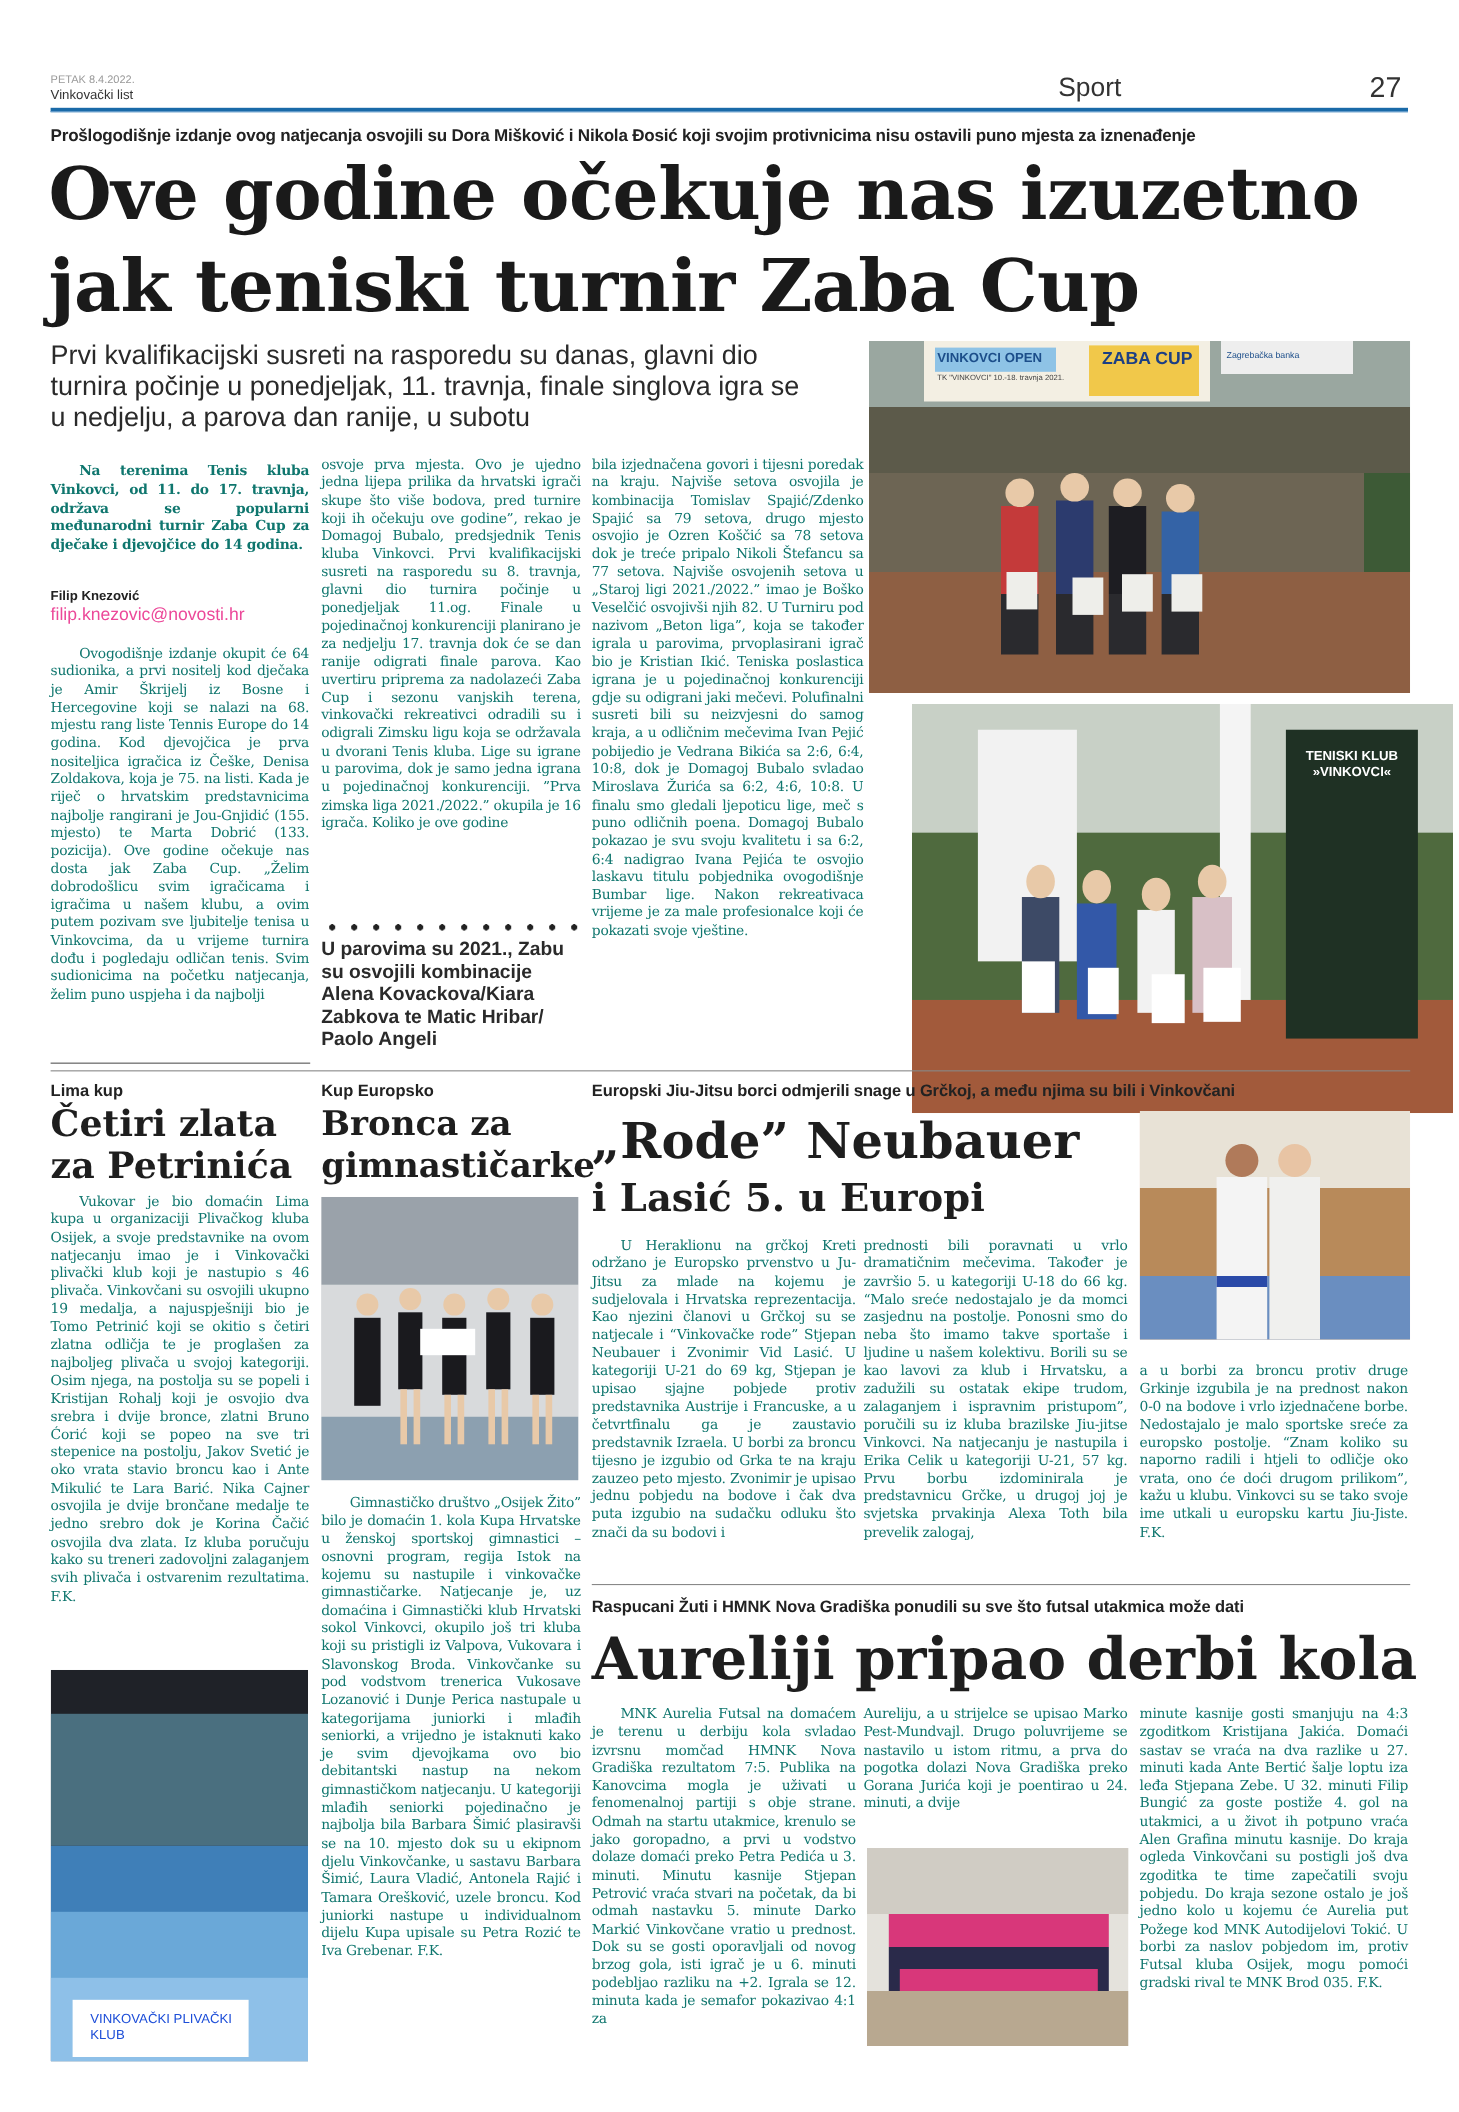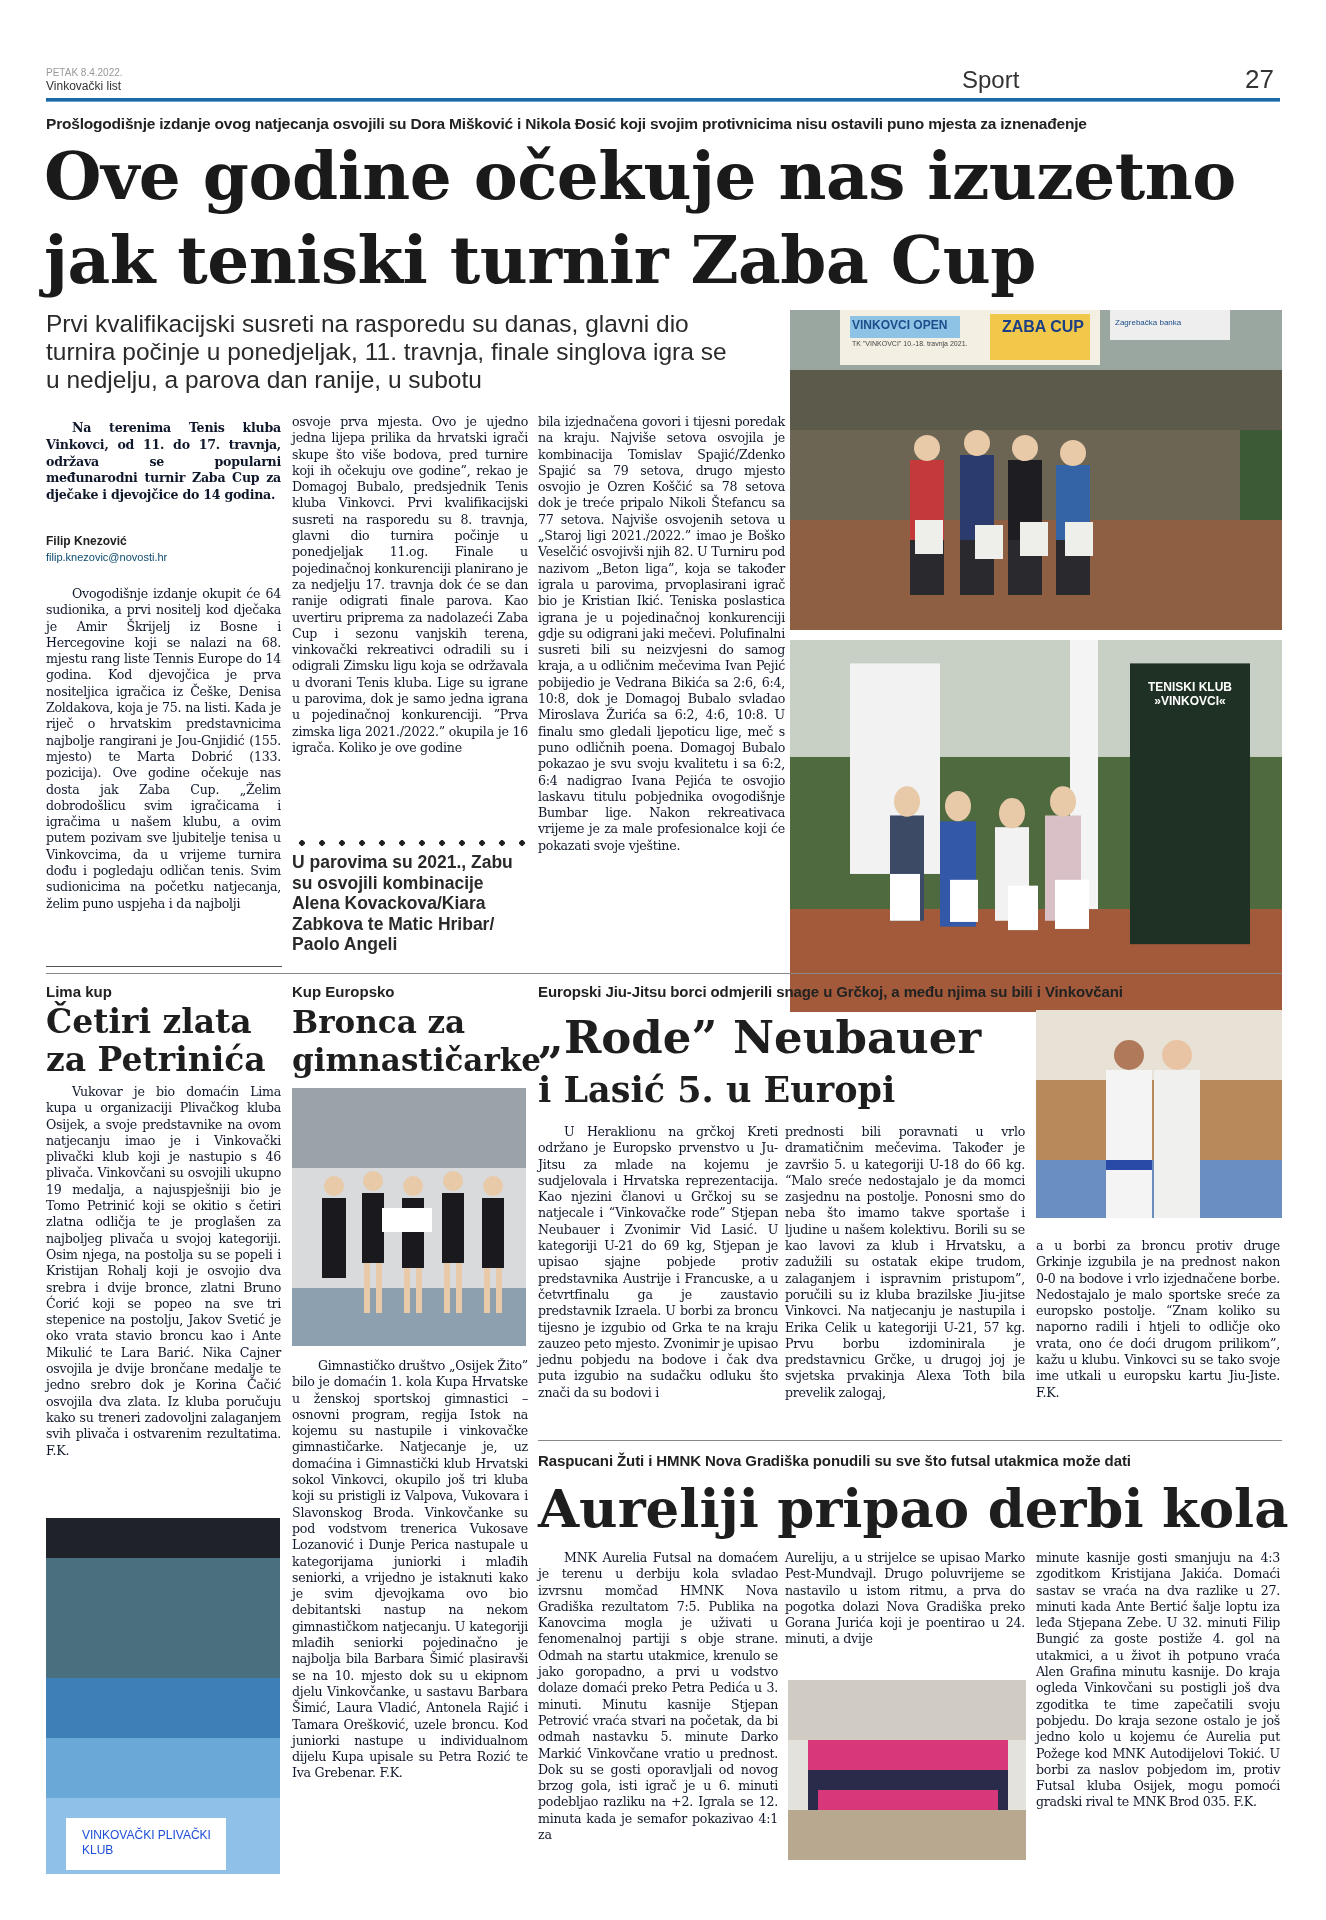--- a/index.html
+++ b/index.html
@@ -1,20 +1,20 @@
 <!DOCTYPE html>
 <html><head>
 <meta charset="utf-8">
 <style>
 *{box-sizing:border-box;margin:0;padding:0}
 body{width:1326px;height:1920px;background:#fff;color:#222;font-family:"DejaVu Serif",serif;position:relative;overflow:hidden}
 .abs{position:absolute}
 .sans{font-family:"Liberation Sans",sans-serif}
 .serif{font-family:"DejaVu Serif",serif}
-.body-text{font-family:"DejaVu Serif",serif;font-size:12.6px;line-height:16.3px;text-align:justify;color:#0f172a;hyphens:auto;letter-spacing:-0.25px}
+.body-text{font-family:"DejaVu Serif",serif;font-size:12.6px;line-height:16.3px;text-align:justify;color:#0f766e;hyphens:auto;letter-spacing:-0.25px}
 .body-text p{text-indent:26px}
 .kicker{font-family:"Liberation Sans",sans-serif;font-weight:bold;font-size:15.5px;color:#222;white-space:nowrap}
 .hline{position:absolute;height:2px;background:#555}
 .photo{position:absolute;overflow:hidden}
 .photo svg{width:100%;height:100%;display:block}
 </style>
 </head>
 <body>
 
 <div class="abs sans" style="left:46px;top:67px;font-size:10px;color:#999;">PETAK 8.4.2022.</div>
@@ -23,21 +23,21 @@
 <div class="abs sans" style="left:1245px;top:64px;font-size:26px;color:#333;">27</div>
 <div class="abs" style="left:46px;top:98px;width:1234px;height:4px;background:#1a6aa8;border-bottom:1px solid #6aa0cc"></div>
 
 <div class="abs kicker" style="left:46px;top:115px;font-size:15.5px;letter-spacing:-0.2px">Prošlogodišnje izdanje ovog natjecanja osvojili su Dora Mišković i Nikola Đosić koji svojim protivnicima nisu ostavili puno mjesta za iznenađenje</div>
 <div class="abs serif" style="left:44px;top:138px;font-size:66px;font-weight:bold;line-height:76px;color:#1a1a1a;letter-spacing:-0.5px;white-space:nowrap">Ove godine očekuje nas izuzetno</div>
 <div class="abs serif" style="left:44px;top:222px;font-size:66px;font-weight:bold;line-height:76px;color:#1a1a1a;letter-spacing:-0.5px;white-space:nowrap">jak teniski turnir Zaba Cup</div>
 <div class="abs sans" style="left:46px;top:310px;width:700px;font-size:24.5px;line-height:28px;color:#2a2a2a">Prvi kvalifikacijski susreti na rasporedu su danas, glavni dio turnira počinje u ponedjeljak, 11. travnja, finale singlova igra se u nedjelju, a parova dan ranije, u subotu</div>
 
 <div class="abs body-text" style="left:46px;top:420px;width:235px;font-weight:bold;text-indent:26px;line-height:16.8px">Na terenima Tenis kluba Vinkovci, od 11. do 17. travnja, održava se popularni međunarodni turnir Zaba Cup za dječake i djevojčice do 14 godina.</div>
 <div class="abs sans" style="left:46px;top:534px;font-size:12px;font-weight:bold">Filip Knezović</div>
-<div class="abs sans" style="left:46px;top:551px;font-size:11px;color:#0c4a6e">filip.knezovic@novosti.hr</div>
+<div class="abs sans" style="left:46px;top:551px;font-size:16px;color:#ec4899">filip.knezovic@novosti.hr</div>
 <div class="abs body-text" style="left:46px;top:586px;width:235px">
     <p>Ovogodišnje izdanje okupit će 64 sudionika, a prvi nositelj kod dječaka je Amir Škrijelj iz Bosne i Hercegovine koji se nalazi na 68. mjestu rang liste Tennis Europe do 14 godina. Kod djevojčica je prva nositeljica igračica iz Češke, Denisa Zoldakova, koja je 75. na listi. Kada je riječ o hrvatskim predstavnicima najbolje rangirani je Jou-Gnjidić (155. mjesto) te Marta Dobrić (133. pozicija). Ove godine očekuje nas dosta jak Zaba Cup. „Želim dobrodošlicu svim igračicama i igračima u našem klubu, a ovim putem pozivam sve ljubitelje tenisa u Vinkovcima, da u vrijeme turnira dođu i pogledaju odličan tenis. Svim sudionicima na početku natjecanja, želim puno uspjeha i da najbolji</p>
   </div>
 <div class="hline" style="left:46px;top:966px;width:236px;height:1px"></div>
 
 <div class="abs body-text" style="left:292px;top:414px;width:236px"><span>osvoje prva mjesta. Ovo je ujedno jedna lijepa prilika da hrvatski igrači skupe što više bodova, pred turnire koji ih očekuju ove godine”, rekao je Domagoj Bubalo, predsjednik Tenis kluba Vinkovci. Prvi kvalifikacijski susreti na rasporedu su 8. travnja, glavni dio turnira počinje u ponedjeljak 11.og. Finale u pojedinačnoj konkurenciji planirano je za nedjelju 17. travnja dok će se dan ranije odigrati finale parova. Kao uvertiru priprema za nadolazeći Zaba Cup i sezonu vanjskih terena, vinkovački rekreativci odradili su i odigrali Zimsku ligu koja se održavala u dvorani Tenis kluba. Lige su igrane u parovima, dok je samo jedna igrana u pojedinačnoj konkurenciji. ”Prva zimska liga 2021./2022.” okupila je 16 igrača. Koliko je ove godine</span></div>
 <div class="abs" style="left:292px;top:840px;width:236px;height:6px;background-image:radial-gradient(circle,#222 2.6px,transparent 3px);background-size:20px 6px"></div>
 <div class="abs sans" style="left:292px;top:852px;width:236px;font-size:17.5px;line-height:20.5px;font-weight:bold;color:#2a2a2a">U parovima su 2021., Zabu su osvojili kombinacije Alena Kovackova/Kiara Zabkova te Matic Hribar/ Paolo Angeli</div>
 
 <div class="abs body-text" style="left:538px;top:414px;width:247px"><span>bila izjednačena govori i tijesni poredak na kraju. Najviše setova osvojila je kombinacija Tomislav Spajić/Zdenko Spajić sa 79 setova, drugo mjesto osvojio je Ozren Koščić sa 78 setova dok je treće pripalo Nikoli Štefancu sa 77 setova. Najviše osvojenih setova u „Staroj ligi 2021./2022.” imao je Boško Veselčić osvojivši njih 82. U Turniru pod nazivom „Beton liga”, koja se također igrala u parovima, prvoplasirani igrač bio je Kristian Ikić. Teniska poslastica igrana je u pojedinačnoj konkurenciji gdje su odigrani jaki mečevi. Polufinalni susreti bili su neizvjesni do samog kraja, a u odličnim mečevima Ivan Pejić pobijedio je Vedrana Bikića sa 2:6, 6:4, 10:8, dok je Domagoj Bubalo svladao Miroslava Žurića sa 6:2, 4:6, 10:8. U finalu smo gledali ljepoticu lige, meč s puno odličnih poena. Domagoj Bubalo pokazao je svu svoju kvalitetu i sa 6:2, 6:4 nadigrao Ivana Pejića te osvojio laskavu titulu pobjednika ovogodišnje Bumbar lige. Nakon rekreativaca vrijeme je za male profesionalce koji će pokazati svoje vještine.</span></div>
@@ -85,21 +85,21 @@
         <rect x="230" y="212" width="28" height="34"></rect>
         <rect x="275" y="212" width="28" height="34"></rect>
       </g>
   </svg>
   <div class="abs sans" style="left:62px;top:8px;font-size:12px;font-weight:bold;color:#1c4e8a">VINKOVCI OPEN</div>
   <div class="abs sans" style="left:62px;top:30px;font-size:7px;color:#444;white-space:nowrap">TK "VINKOVCI"  10.-18. travnja 2021.</div>
   <div class="abs sans" style="left:210px;top:8px;width:84px;font-size:16px;font-weight:bold;color:#1c3f84;line-height:18px;text-align:right">ZABA CUP</div>
   <div class="abs sans" style="left:325px;top:8px;font-size:8px;color:#1c4e8a">Zagrebačka banka</div>
 </div>
 
-<div class="photo" style="left:790px;top:640px;width:492px;height:372px">
+<div class="photo" style="left:829px;top:640px;width:492px;height:372px">
   <svg viewBox="0 0 492 318" preserveAspectRatio="none">
     <rect width="492" height="318" fill="#8fa08c"></rect>
     <rect width="492" height="120" fill="#c8d0c6"></rect>
     <rect x="0" y="100" width="492" height="130" fill="#4f6a3e"></rect>
     <rect x="0" y="230" width="492" height="88" fill="#a25a3b"></rect>
     <rect x="60" y="20" width="90" height="180" fill="#f2f2f2"></rect>
     <rect x="340" y="20" width="120" height="240" fill="#1f3124"></rect>
     <rect x="280" y="0" width="28" height="230" fill="#f4f4f4"></rect>
     <g fill="#3d4a66">
         <rect x="100" y="150" width="34" height="90"></rect>

